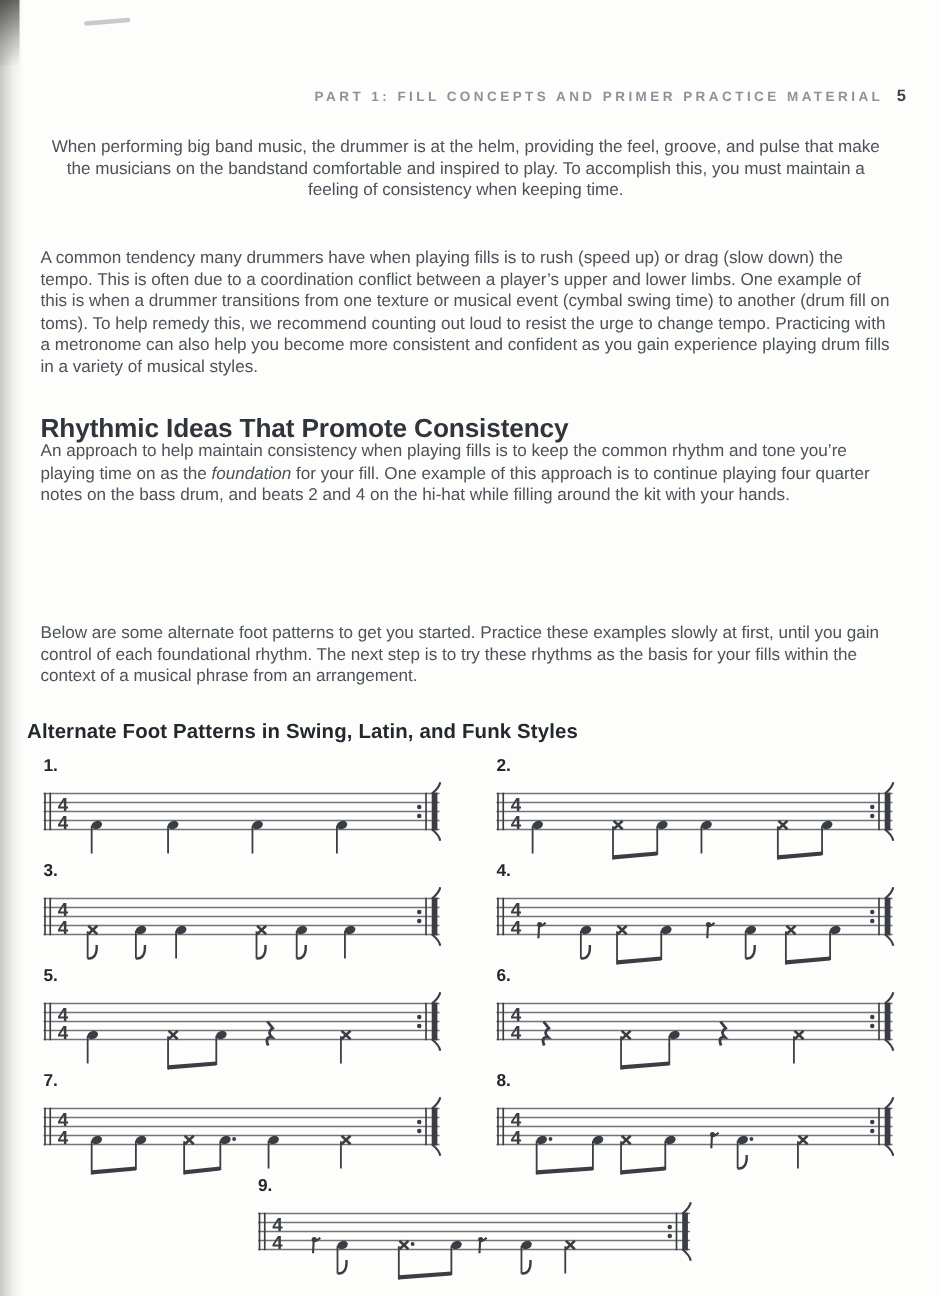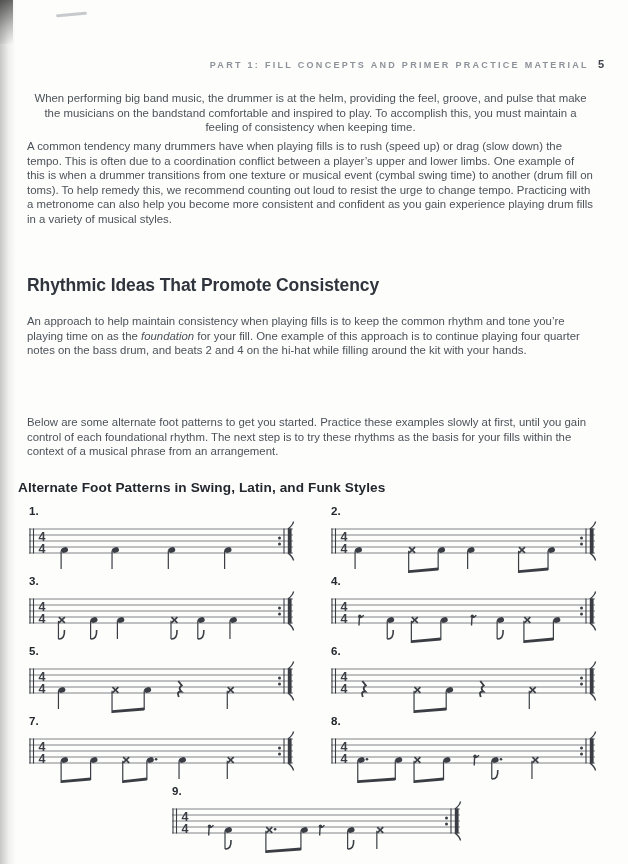--- a/index.html
+++ b/index.html
@@ -57,22 +57,22 @@
     position:absolute;left:18px;top:480px;margin:0;
     font-size:13.6px;font-weight:bold;color:#23282f;
     letter-spacing:0.1px;
   }
   
   .body-par{
     position:absolute;left:27px;width:567px;margin:0;
     font-size:11.4px;line-height:14.6px;color:#4c525a;
   }
   .p1{top:91px;text-align:center;}
-  .p2{top:139px;}
-  .p3{top:314px;}
+  .p2{top:165px;}
+  .p3{top:294px;}
   .p4{top:361px;}
   .p5{top:415px;}
   
   .ex{position:absolute;width:268px;}
   #ex1{left:27px;top:505px;}  #ex2{left:329px;top:505px;}
   #ex3{left:27px;top:575px;}  #ex4{left:329px;top:575px;}
   #ex5{left:27px;top:645px;}  #ex6{left:329px;top:645px;}
   #ex7{left:27px;top:715px;}  #ex8{left:329px;top:715px;}
   #ex9{left:170px;top:785px;width:292px;}
   .exnum{

